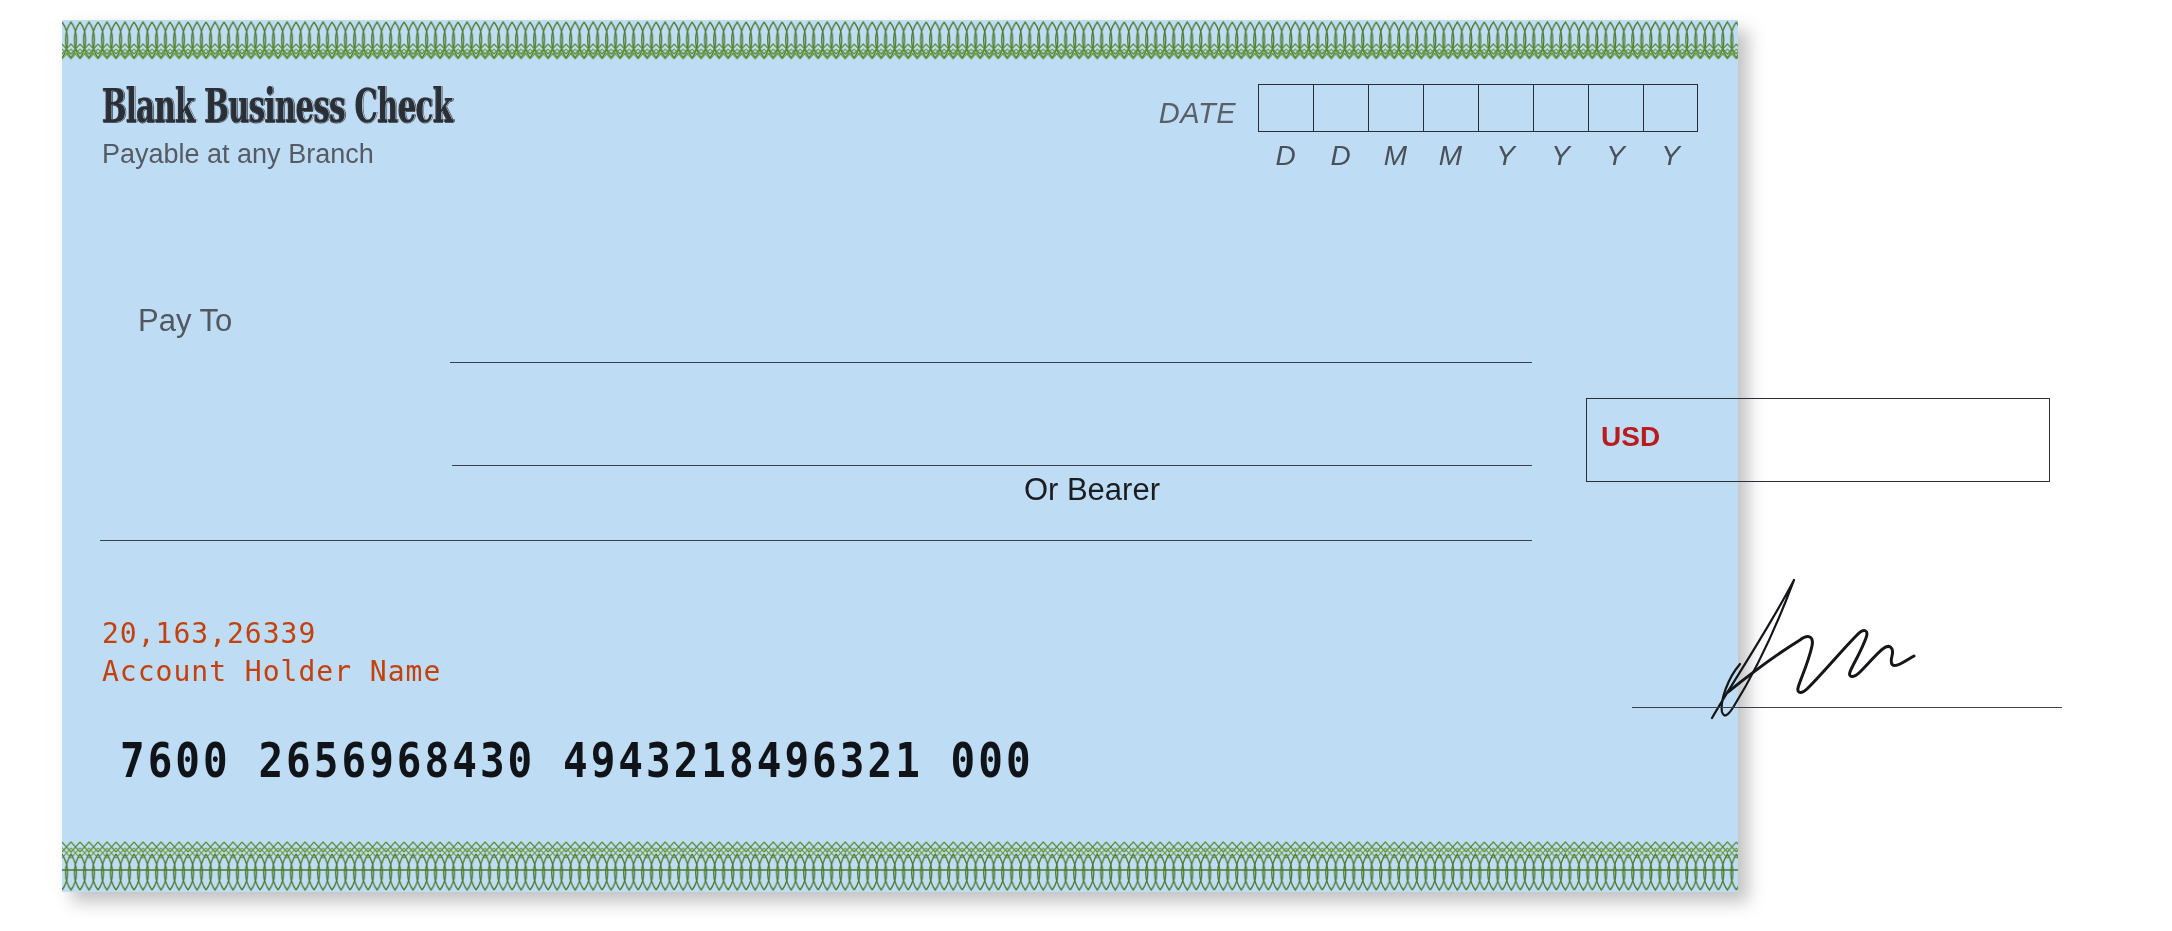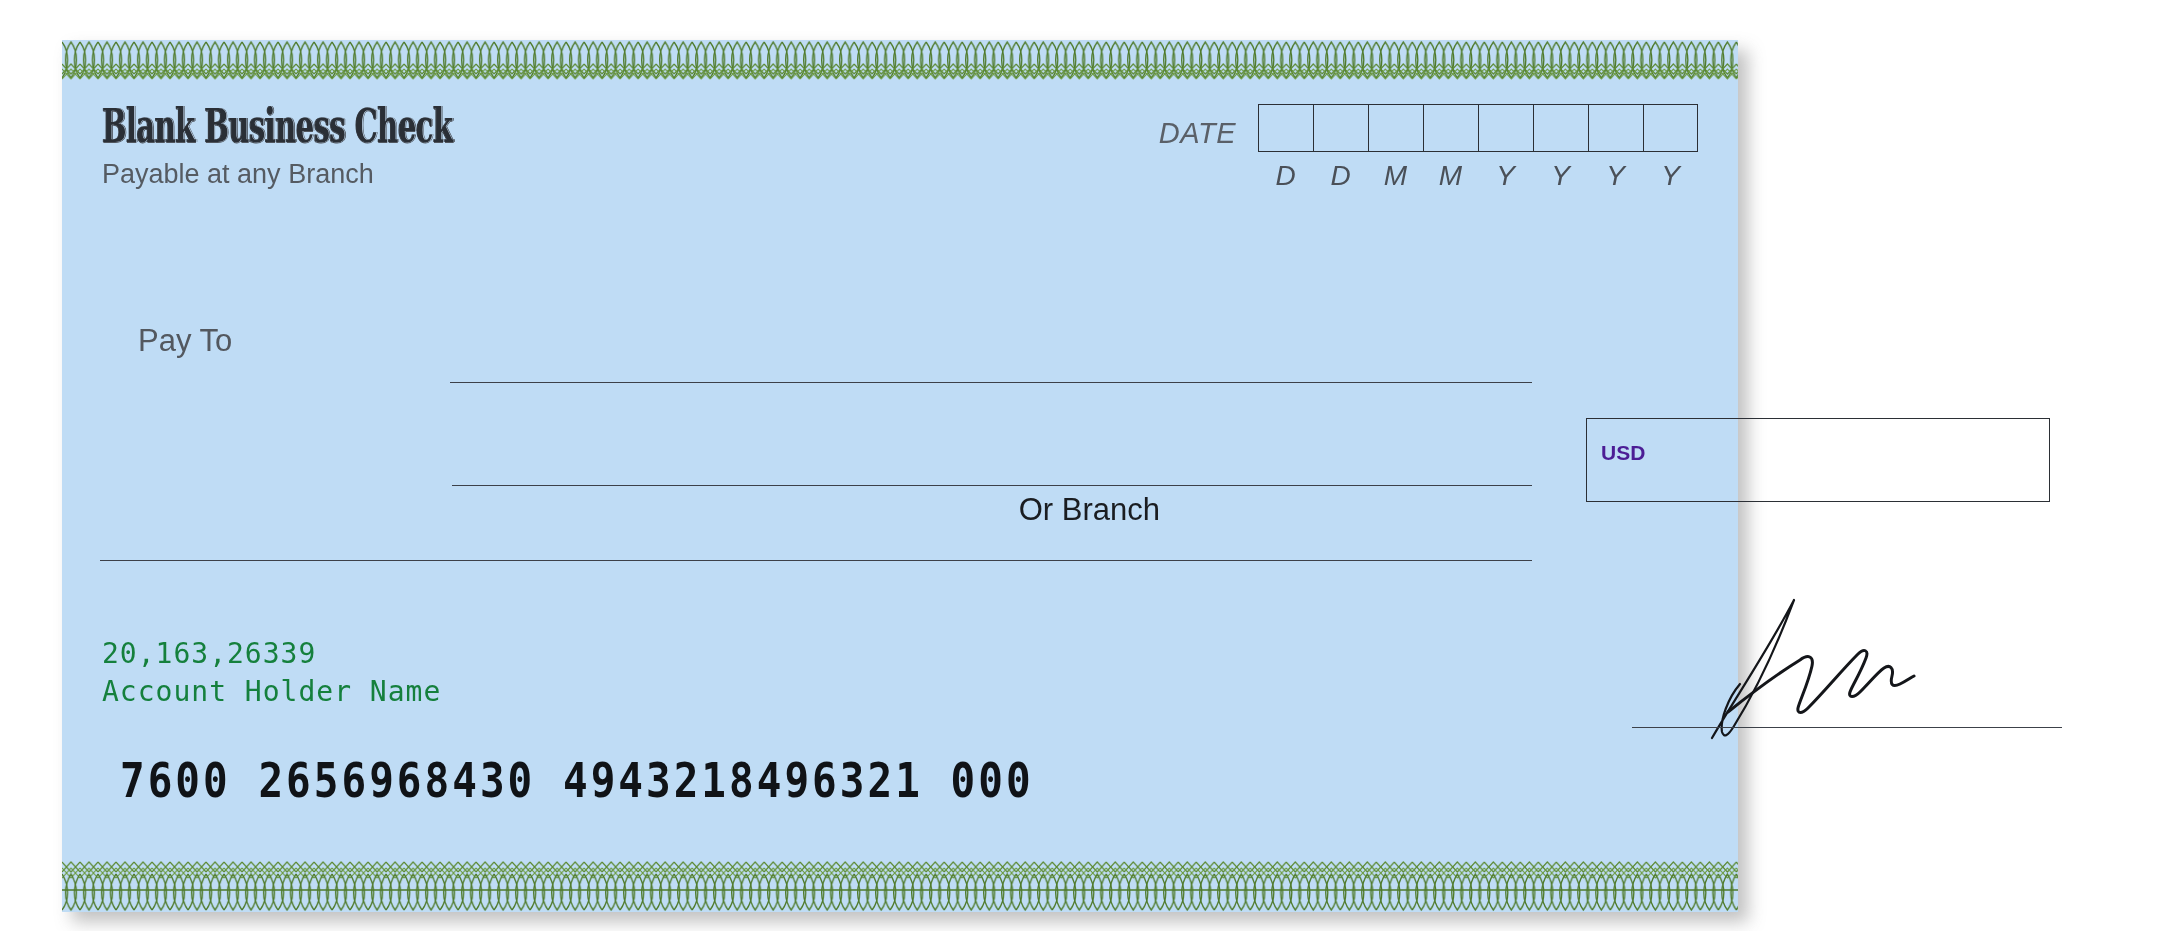--- a/index.html
+++ b/index.html
@@ -18,21 +18,21 @@
   #page {
     position: relative;
     width: 2172px;
     height: 931px;
     background: #ffffff;
   }
 
   #check {
     position: absolute;
     left: 62px;
-    top: 40px;
+    top: 20px;
     width: 1676px;
     height: 872px;
     background: #bfdcf5;
     box-shadow: 10px 10px 16px rgba(120,120,120,0.45);
   }
 
   
   .guilloche {
     position: absolute;
     left: 0;
@@ -145,33 +145,33 @@
     top: 338px;
     width: 464px;
     height: 84px;
     border: 1.6px solid #2b2f35;
     box-sizing: border-box;
   }
   #amount-currency {
     position: absolute;
     left: 14px;
     top: 22px;
-    font-size: 21px;
+    font-size: 28px;
     font-weight: 700;
-    color: #4c1d95;
+    color: #b91c1c;
   }
 
   
   #account-block {
     position: absolute;
     left: 40px;
     top: 555px;
     font-family: "DejaVu Sans Mono", "Liberation Mono", monospace;
     font-size: 28px;
-    color: #15803d;
+    color: #c2410c;
     line-height: 1.35;
     letter-spacing: 1px;
   }
 
   
   #micr-line {
     position: absolute;
     left: 58px;
     top: 672px;
     font-family: "DejaVu Sans Mono", "Liberation Mono", monospace;
@@ -263,21 +263,21 @@
               <span>Y</span>
             </div>
         </div>
       </div>
 
       <div class="field-label" id="label-pay-to">Pay To</div>
       <div class="rule" id="rule-pay-to"></div>
 
       <div class="rule" id="rule-sum-of-money"></div>
 
-      <div class="field-label" id="label-or-bearer">Or Branch</div>
+      <div class="field-label" id="label-or-bearer">Or Bearer</div>
       <div class="rule" id="rule-or-bearer"></div>
 
       <div id="amount-box">
         <div id="amount-currency">USD</div>
       </div>
 
       <div id="account-block">
         <div>20,163,26339</div>
         <div>Account Holder Name</div>
       </div>

